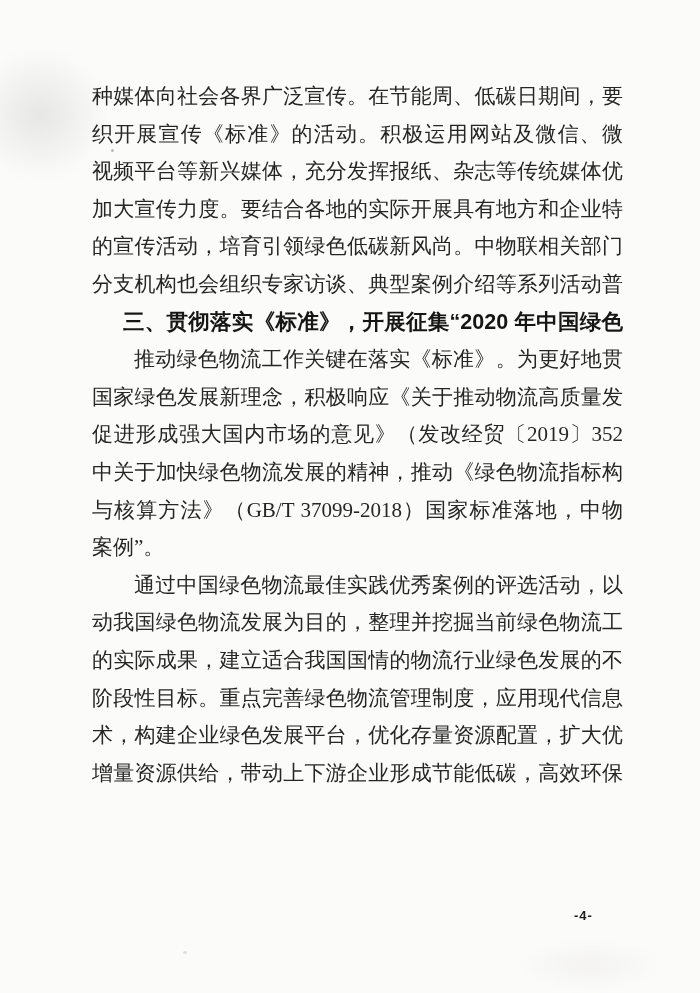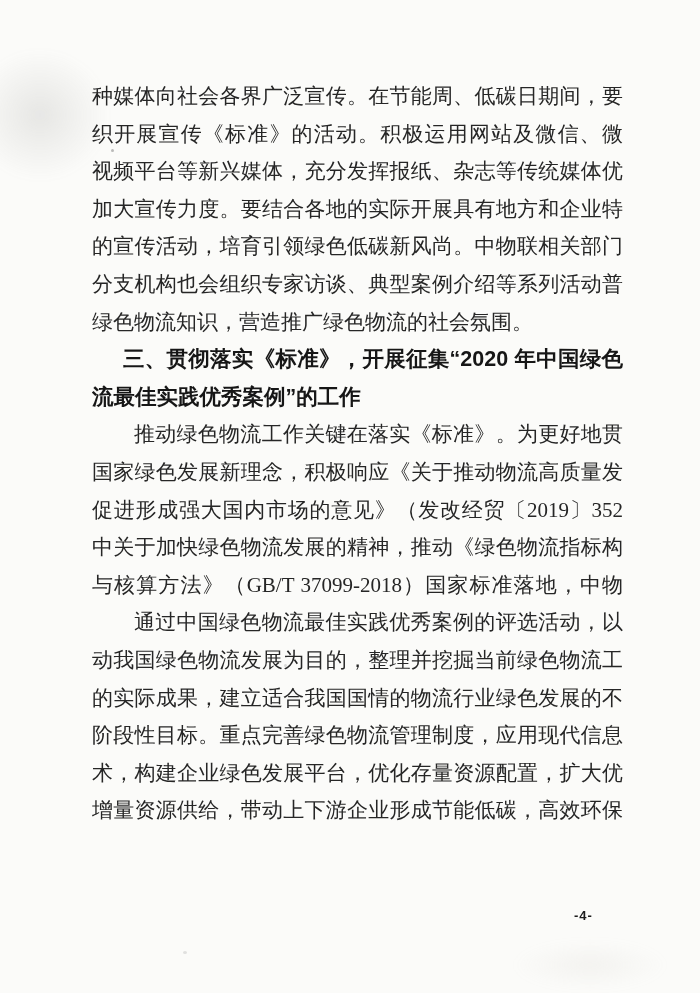--- a/index.html
+++ b/index.html
@@ -97,32 +97,31 @@
   <div class="speck s3"></div>
 
   <section class="text-block" id="text-block" style="color: rgb(38, 38, 38);">
       <div class="paragraph body">
         <div class="line just">种媒体向社会各界广泛宣传。在节能周、低碳日期间，要组</div>
         <div class="line just">织开展宣传《标准》的活动。积极运用网站及微信、微博、</div>
         <div class="line just">视频平台等新兴媒体，充分发挥报纸、杂志等传统媒体优势，</div>
         <div class="line just">加大宣传力度。要结合各地的实际开展具有地方和企业特色</div>
         <div class="line just">的宣传活动，培育引领绿色低碳新风尚。中物联相关部门和</div>
         <div class="line just">分支机构也会组织专家访谈、典型案例介绍等系列活动普及</div>
-        <div class="line">绿色物流知识，营造推广绿色物流的社会氛围。</div>
       </div>
       <div class="paragraph heading">
         <div class="line just indent">三、贯彻落实《标准》，开展征集“2020 年中国绿色物</div>
-        <div class="line">流最佳实践优秀案例”的工作</div>
       </div>
       <div class="paragraph body">
         <div class="line just indent">推动绿色物流工作关键在落实《标准》。为更好地贯彻</div>
         <div class="line just">国家绿色发展新理念，积极响应《关于推动物流高质量发展</div>
         <div class="line just">促进形成强大国内市场的意见》（发改经贸〔2019〕352 号）</div>
         <div class="line just">中关于加快绿色物流发展的精神，推动《绿色物流指标构成</div>
         <div class="line just">与核算方法》（GB/T 37099-2018）国家标准落地，中物联决</div>
+        <div class="line">案例”。</div>
       </div>
       <div class="paragraph body">
         <div class="line just indent">通过中国绿色物流最佳实践优秀案例的评选活动，以推</div>
         <div class="line just">动我国绿色物流发展为目的，整理并挖掘当前绿色物流工作</div>
         <div class="line just">的实际成果，建立适合我国国情的物流行业绿色发展的不同</div>
         <div class="line just">阶段性目标。重点完善绿色物流管理制度，应用现代信息技</div>
         <div class="line just">术，构建企业绿色发展平台，优化存量资源配置，扩大优质</div>
         <div class="line just">增量资源供给，带动上下游企业形成节能低碳，高效环保的</div>
       </div>
     </section>

